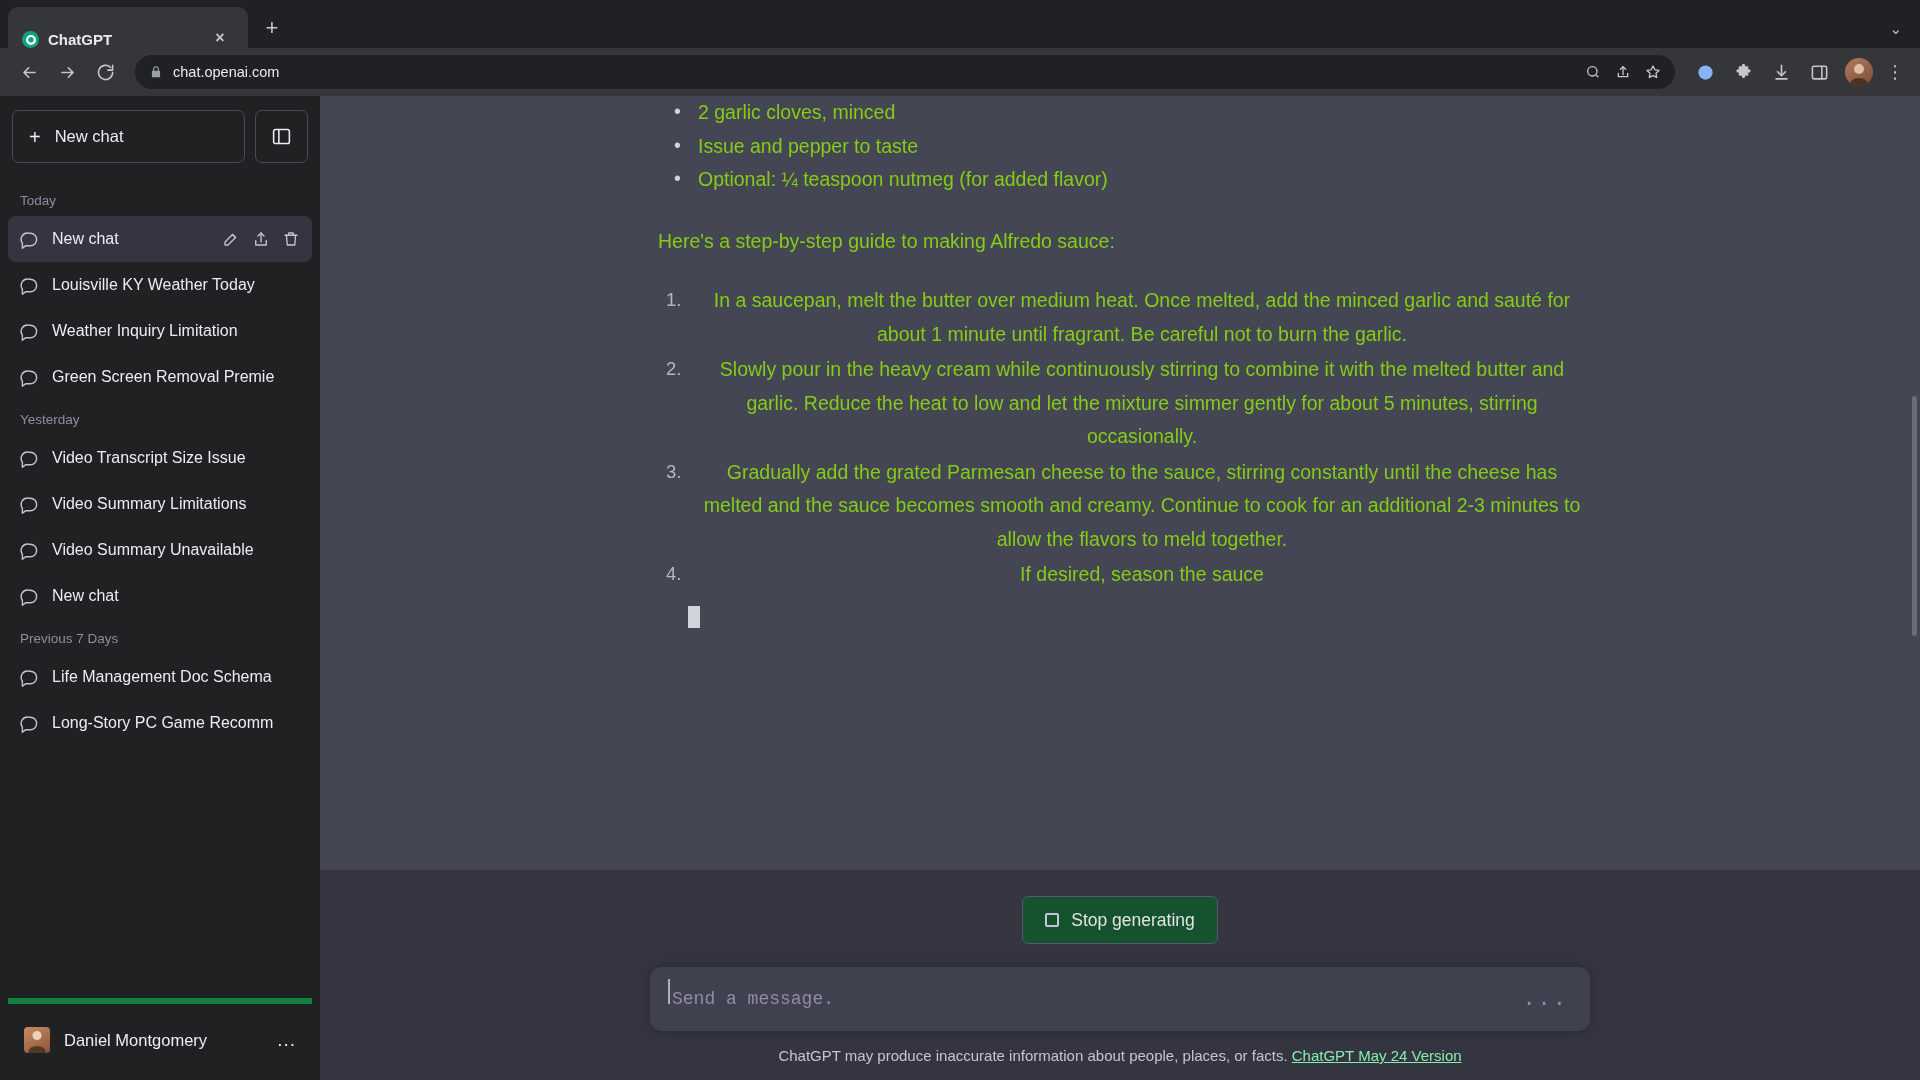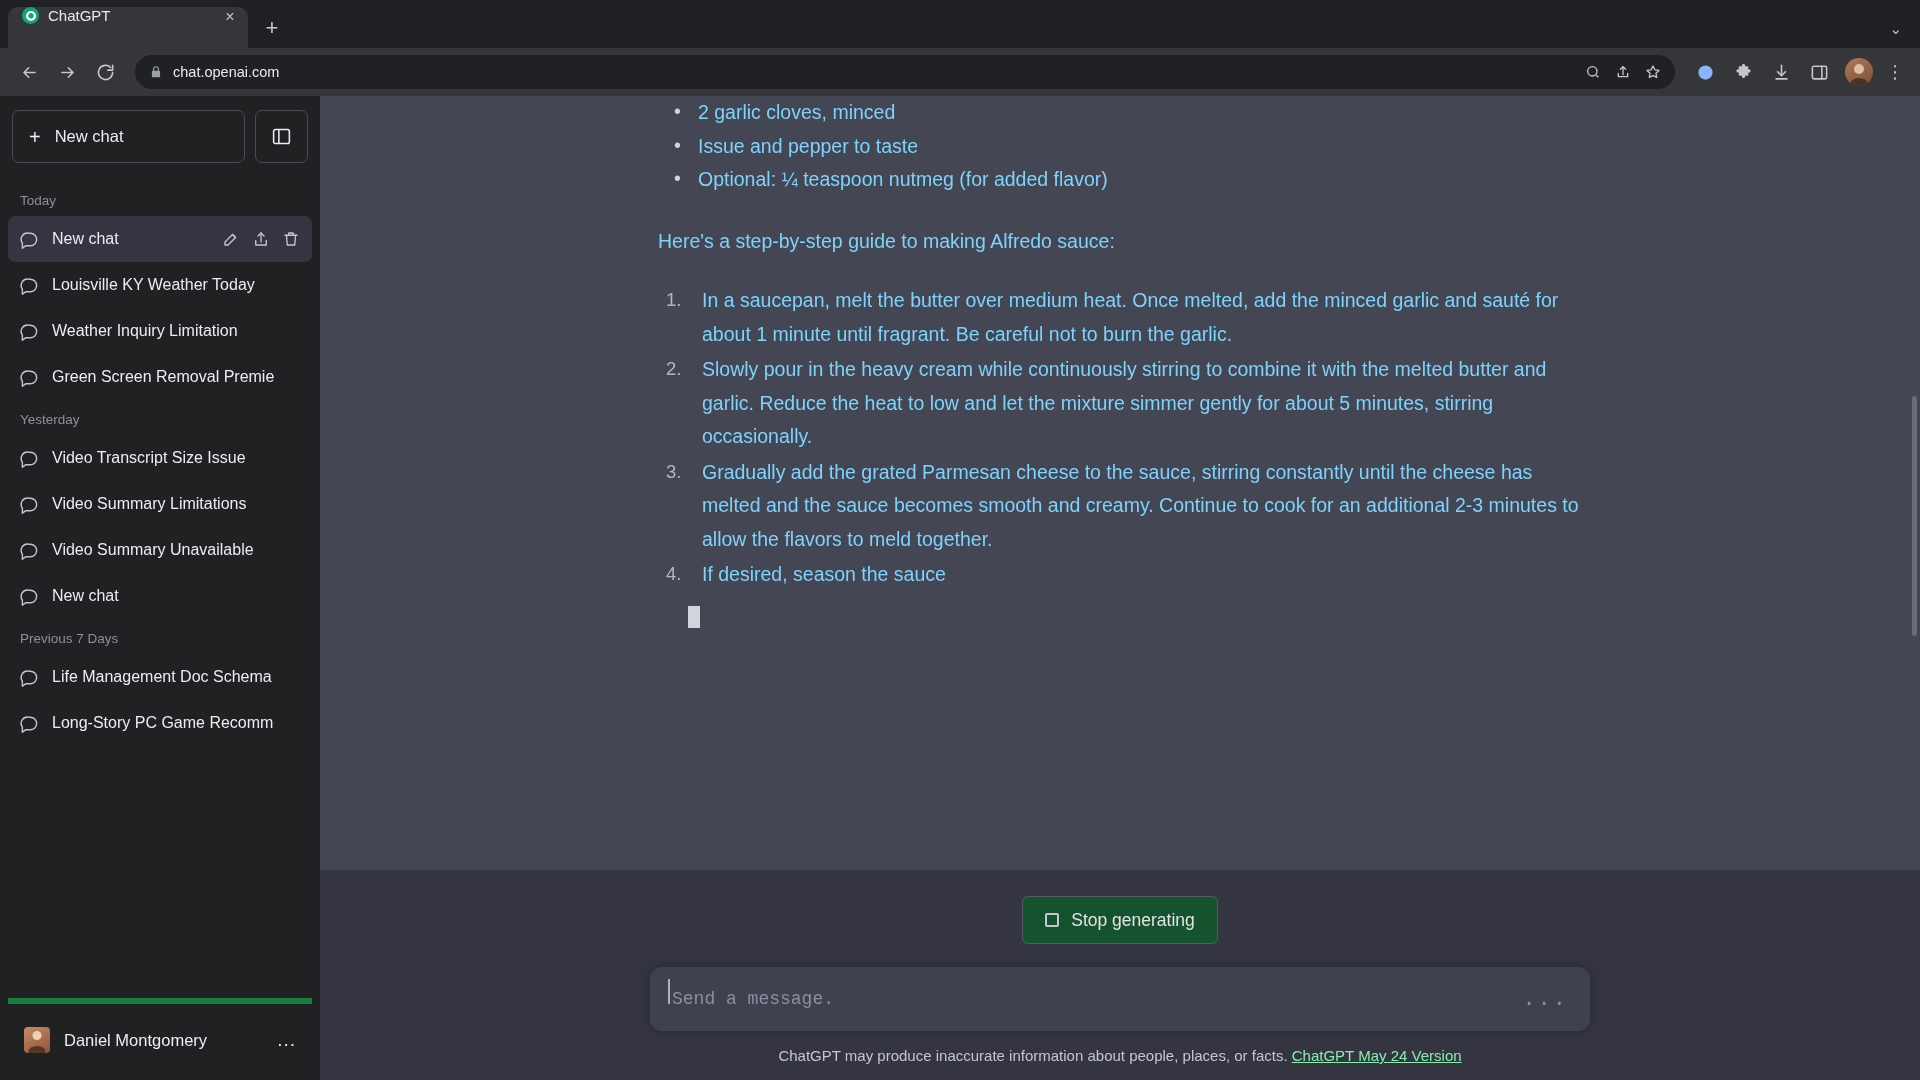--- a/index.html
+++ b/index.html
@@ -13,22 +13,22 @@
   
   .browser { width: 1920px; height: 1080px; display: flex; flex-direction: column; background:#202124; }
 
   .tabstrip {
     height: 48px; background: #202124;
     display: flex; align-items: flex-end; padding-left: 8px; position: relative;
   }
   .tab {
     width: 240px; height: 41px; background: #35363a;
     border-radius: 10px 10px 0 0;
-    display: flex; align-items: flex-start; gap: 9px;
-    padding: 0 8px 0 14px; position: relative;
+    display: flex; align-items: flex-end; gap: 9px;
+    padding: 0 18px 0 14px; position: relative; font-weight: bold;
   }
   .tab-favicon {
     width: 17px; height: 17px; border-radius: 50%;
     background: #10a37f; display:flex; align-items:center; justify-content:center;
     flex: 0 0 auto;
   }
   .tab-favicon svg { width: 12px; height: 12px; }
   .tab-title {
     color: #e8eaed; font-size: 15px; flex: 1 1 auto;
     white-space: nowrap; overflow: hidden; text-overflow: ellipsis;
@@ -135,30 +135,30 @@
   .user-av::before{content:"";position:absolute;left:50%;bottom:-4px;transform:translateX(-50%);width:17px;height:11px;border-radius:50% 50% 0 0;background:#55372a;}
   .user-dots { margin-left:auto; color:#ececf1; font-size: 19px; letter-spacing: 1px; }
 
   
   .main { flex: 1 1 auto; display: flex; flex-direction: column; min-width: 0; background:#343541; position:relative; }
   .thread {
     flex: 1 1 auto; overflow: hidden; position: relative;
     background: #444654;
   }
   .msg { padding: 0 0 38px 0; }
-  .msg-inner { max-width: 1020px; margin: 0 auto; padding: 0 48px; color: #7dd3fc; font-size: 19.5px; line-height: 1.72; }
+  .msg-inner { max-width: 1020px; margin: 0 auto; padding: 0 48px; color: #84cc16; font-size: 19.5px; line-height: 1.72; }
   ul.bullets { list-style: none; margin: 0 0 0 12px; }
   ul.bullets li { position: relative; padding-left: 28px; }
   ul.bullets li::before {
     content: "•"; position: absolute; left: 4px; top: -1px; color: #d1d5db;
   }
   .para { margin: 28px 0 0 0; }
   ol.steps { margin: 26px 0 0 0; list-style: none; counter-reset: st; }
   ol.steps li {
-    counter-increment: st; position: relative; padding-left: 44px; margin-bottom: 2px;
+    counter-increment: st; position: relative; padding-left: 44px; margin-bottom: 2px; text-align: center;
   }
   ol.steps li::before {
     content: counter(st) "."; position: absolute; left: 8px; top: 0; color: #b4b7bf; font-size: 18.5px;
   }
   .cursor-block {
     display: inline-block; width: 12px; height: 22px; background: #d1d5db;
     margin-left: 30px; margin-top: 10px; vertical-align: middle;
   }
   .scroll-gutter {
     position: absolute; right: 3px; top: 300px; width: 5px; height: 240px;

